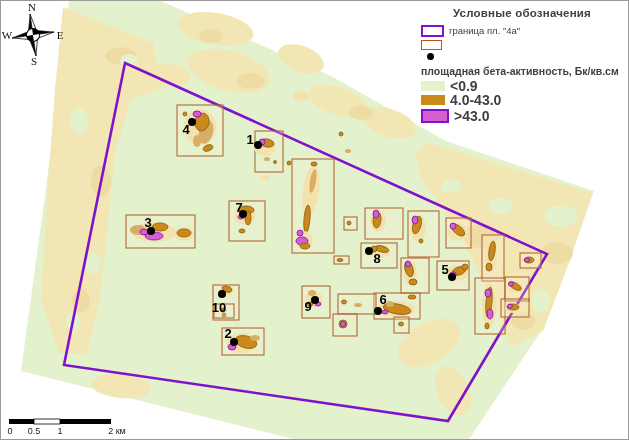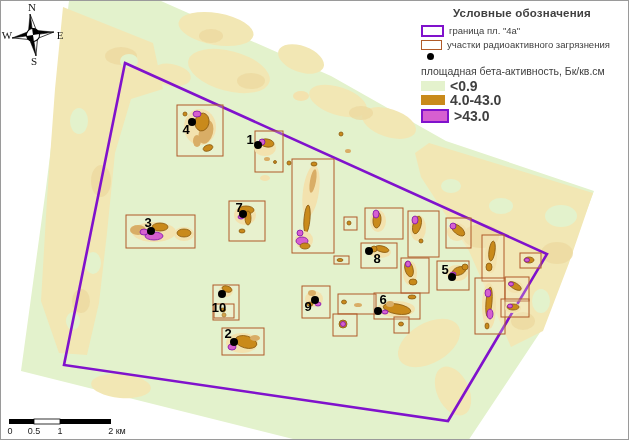--- a/index.html
+++ b/index.html
@@ -8,21 +8,21 @@
   #mapsvg{position:absolute;left:0;top:0;}
   
   #legend{position:absolute;top:4px;left:420px;width:202px;color:#404040;}
   .lg-title{font-weight:bold;font-size:11.5px;text-align:center;margin:2px 0 6px 0;letter-spacing:.2px;}
   .lg-row{display:flex;align-items:center;margin:3px 0;}
   .lg-sw{width:19px;height:8px;flex:0 0 19px;margin-right:5px;background:#fff;}
   .sw-bound{border:2px solid #8012cc;}
   .sw-zone{border:1px solid #b05a28;}
   .lg-dot{width:7px;height:7px;border-radius:50%;background:#000;flex:0 0 7px;margin:0 11px 0 6px;}
   .lg-label{font-size:9.5px;line-height:10px;}
-  .lg-header{font-weight:normal;font-size:10.5px;margin:5px 0 3px 0;}
+  .lg-header{font-weight:bold;font-size:10.5px;margin:5px 0 3px 0;}
   .lg-class .lg-sw{height:10px;width:24px;flex:0 0 24px;border:none;}
   .lg-class{margin:4px 0;}
   .lg-class .lg-label{font-size:14px;font-weight:bold;}
   
   .sb-label{font-size:9px;fill:#1a1a1a;}
   .compass-letter{font-family:"Liberation Serif",serif;font-size:11px;fill:#111;}
   .site-label{font-family:"Liberation Sans",sans-serif;font-weight:bold;font-size:13px;fill:#000;}
 </style>
 </head>
 <body>
@@ -299,21 +299,20 @@
   </svg>
 
   <div id="legend">
     <div class="lg-title">Условные обозначения</div>
     <div class="lg-row">
       <span class="lg-sw sw-bound"></span>
       <span class="lg-label">граница пл. "4а"</span>
     </div>
     <div class="lg-row">
       <span class="lg-sw sw-zone"></span>
-      <span class="lg-label">участки радиоактивного загрязнения</span>
     </div>
     <div class="lg-row">
       <span class="lg-dot"></span>
     </div>
     <div class="lg-header">площадная бета-активность, Бк/кв.см</div>
     <div id="lg-classes">
         <div class="lg-row lg-class">
           <span class="lg-sw" style="background: rgb(228, 242, 205);"></span>
           <span class="lg-label">&lt;0.9</span>
         </div>

